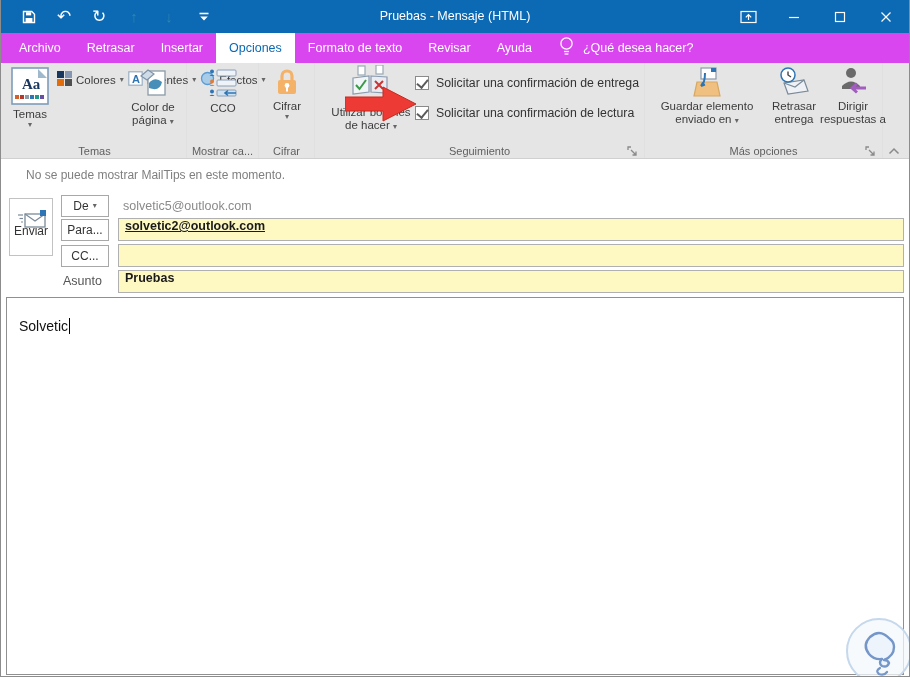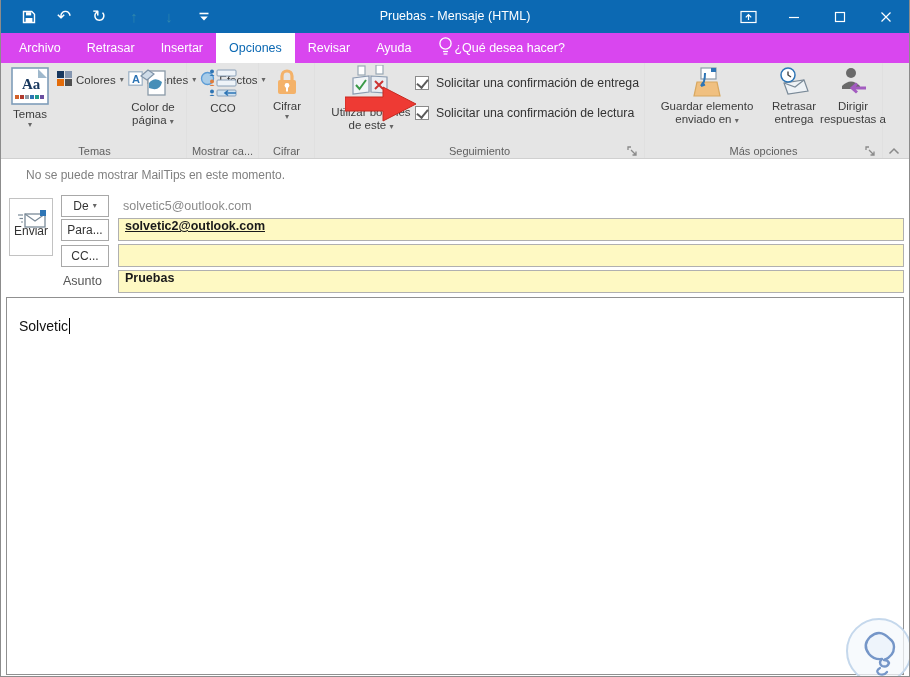--- a/index.html
+++ b/index.html
@@ -18,21 +18,21 @@
   .win-title { position:absolute; left:0; top:0; width:100%; height:33px; line-height:33px;
     text-align:center; color:#fff; font-size:12.5px; }
   .win-controls { position:absolute; right:0; top:0; height:33px; display:flex; }
   .win-btn { width:46px; height:33px; display:flex; align-items:center; justify-content:center; }
   
   .tabrow { position:absolute; left:0; top:33px; width:100%; height:30px; background:#d946ef;
     display:flex; align-items:stretch; }
   .tab { padding:0 13px; display:flex; align-items:center; color:#fff; font-size:12.5px; cursor:default; }
   .tab.first { margin-left:5px; }
   .tab.active { background:#fff; color:#0c69b3; }
-  .tellme-wrap { display:flex; align-items:center; margin-left:14px; gap:1px; }
+  .tellme-wrap { display:flex; align-items:center; margin-left:14px; gap:9px; }
   .tellme-text { color:#fff; font-size:12.5px; }
   
   .ribbon { position:absolute; left:0; top:63px; width:100%; height:96px; background:#e5e5e5;
     border-bottom:1px solid #d0d0d0; }
   .rgroup { position:absolute; top:0; height:95px; border-right:1px solid #e0e0e0; }
   .rgroup-label { position:absolute; bottom:1px; left:0; width:100%; text-align:center;
     font-size:11px; color:#5f5f5f; }
   .bigbtn { position:absolute; display:flex; flex-direction:column; align-items:center;
     font-size:11.5px; color:#3c3c3c; line-height:13px; text-align:center; cursor:default; }
   .bigbtn .lbl { white-space:nowrap; }
@@ -138,20 +138,23 @@
     <div class="tab">
         <span>Retrasar</span>
       </div>
     <div class="tab">
         <span>Insertar</span>
       </div>
     <div class="tab active">
         <span>Opciones</span>
       </div>
     <div class="tab">
+        <span>Formato de texto</span>
+      </div>
+    <div class="tab">
         <span>Revisar</span>
       </div>
     <div class="tab">
         <span>Ayuda</span>
       </div>
     <div class="tellme-wrap">
       <span>
         <svg width="15" height="21" viewBox="0 0 15 21">
           <circle cx="7.5" cy="7.5" r="5.6" fill="none" stroke="#fff" stroke-width="1.3"></circle>
           <line x1="5" y1="15.5" x2="10" y2="15.5" stroke="#fff" stroke-width="1.3"></line>
@@ -272,21 +275,21 @@
           <svg width="44" height="38" viewBox="0 0 44 38">
             <rect x="9" y="1" width="7" height="9" fill="#fff" stroke="#9aa8b5" stroke-width="1.2"></rect>
             <rect x="27" y="0" width="7" height="9" fill="#fff" stroke="#9aa8b5" stroke-width="1.2"></rect>
             <path d="M4 13 L20 11 L20 27 L4 29 Z" fill="#f2f5f8" stroke="#8a9bb0" stroke-width="1.2"></path>
             <path d="M22 11 L38 12 L38 28 L22 27 Z" fill="#e9edf2" stroke="#8a9bb0" stroke-width="1.2"></path>
             <path d="M7 20 L10.5 24 L17 15" fill="none" stroke="#3a9a48" stroke-width="2"></path>
             <path d="M26 16 L34 24 M34 16 L26 24" fill="none" stroke="#cc3333" stroke-width="2"></path>
           </svg>
         </span>
         <span class="lbl">Utilizar botones</span>
-        <span class="lbl"><span>de este</span> <span class="caret">▾</span></span>
+        <span class="lbl"><span>de hacer</span> <span class="caret">▾</span></span>
       </div>
       <div class="chk-row" style="left:100px; top:13px;">
         <span class="chk-box"></span>
         <span>Solicitar una confirmación de entrega</span>
       </div>
       <div class="chk-row" style="left:100px; top:43px;">
         <span class="chk-box"></span>
         <span>Solicitar una confirmación de lectura</span>
       </div>
       <div class="launcher">

